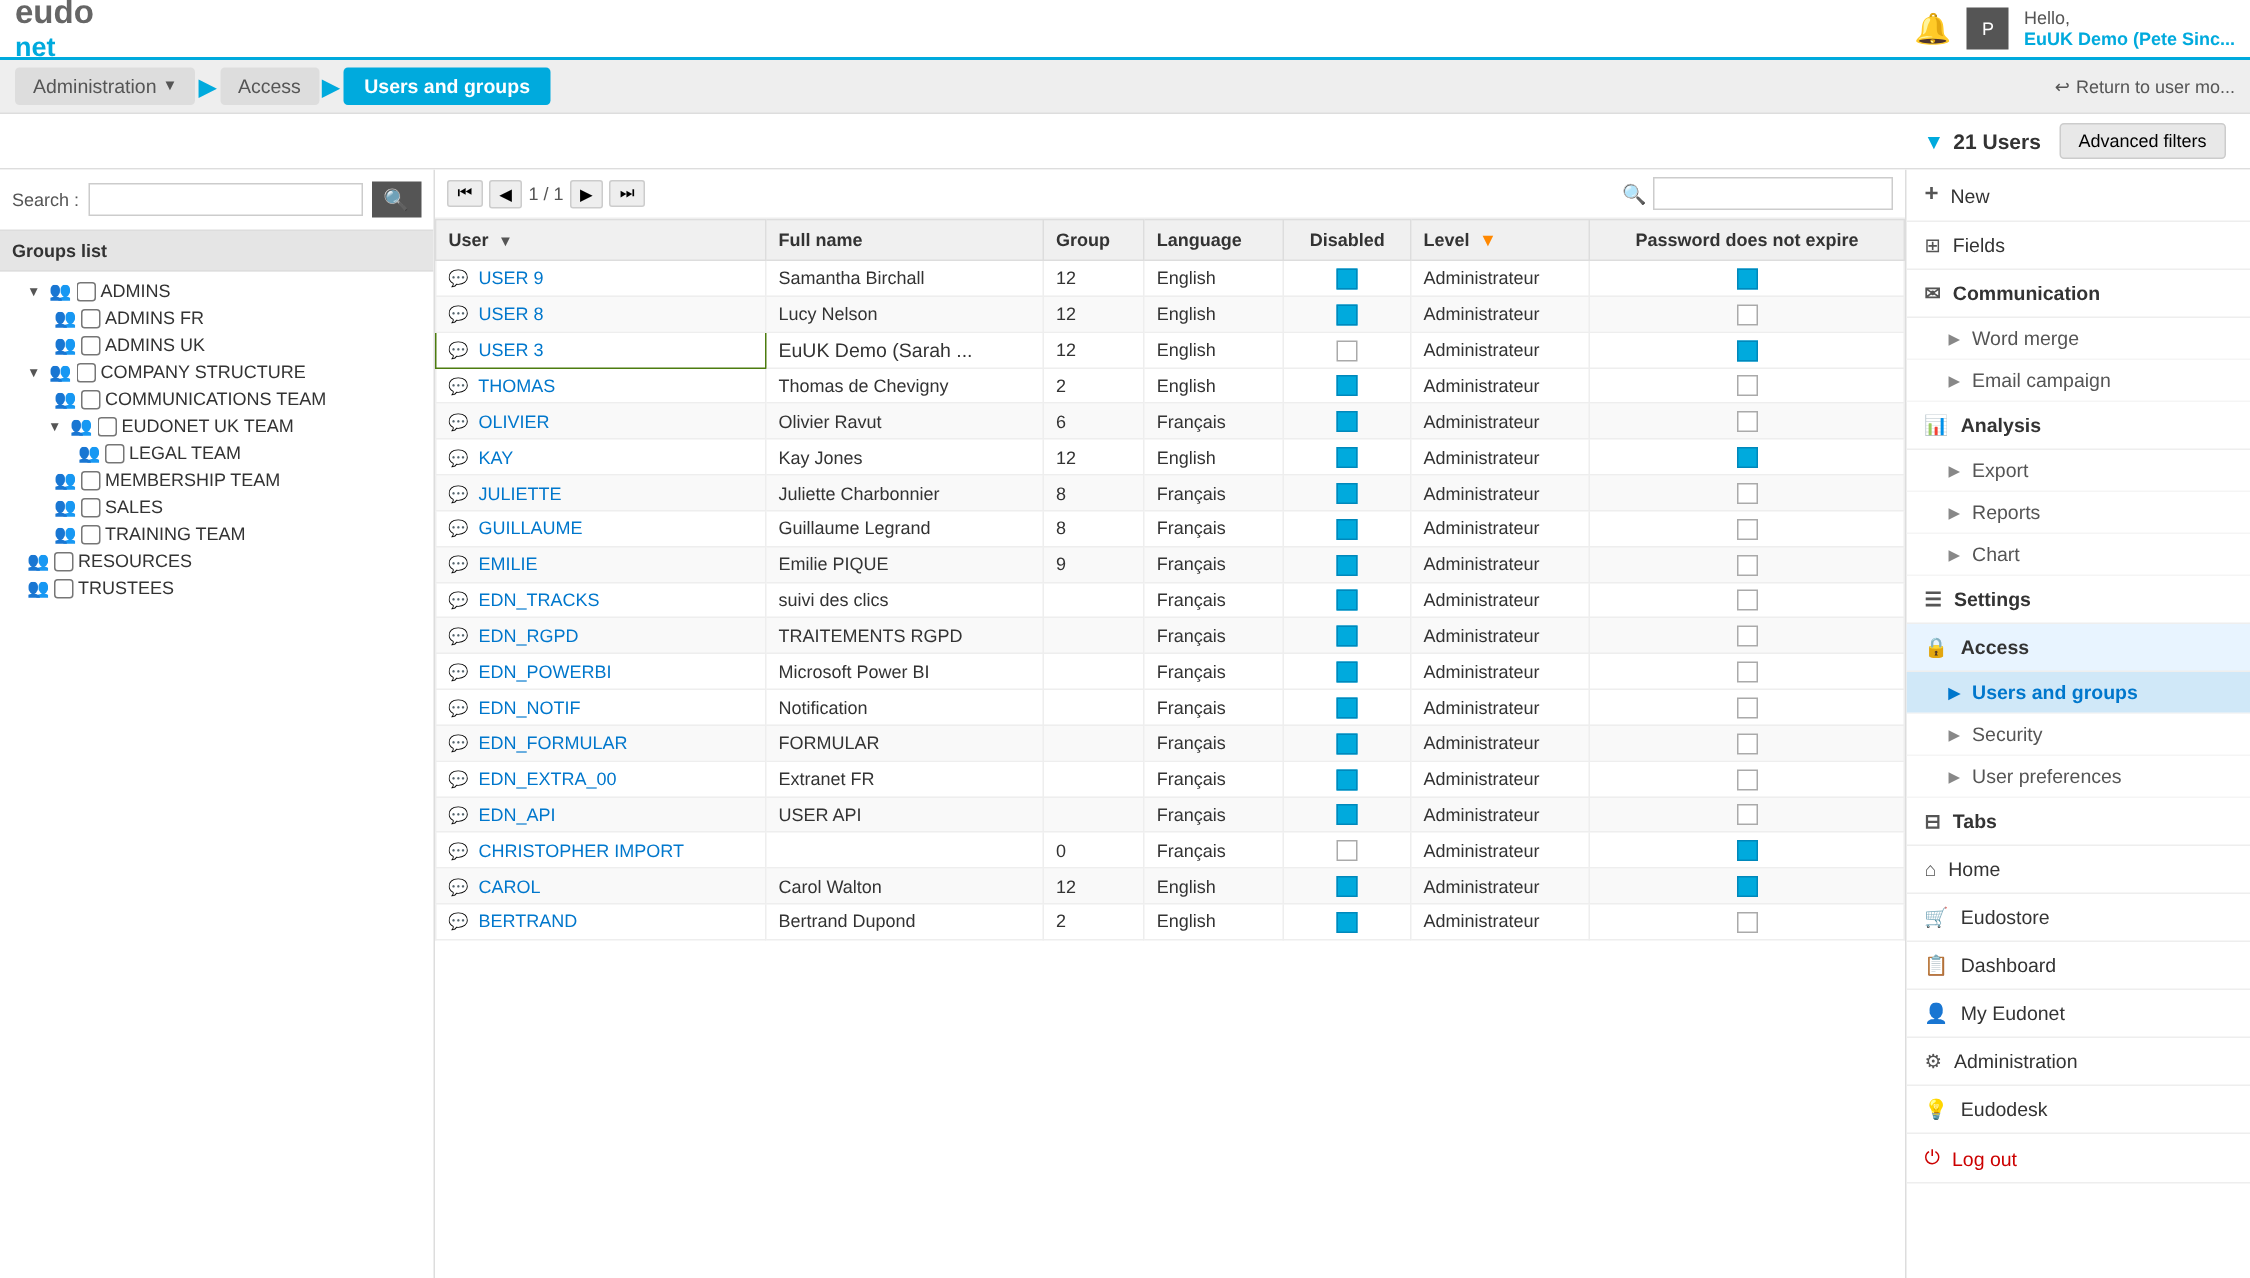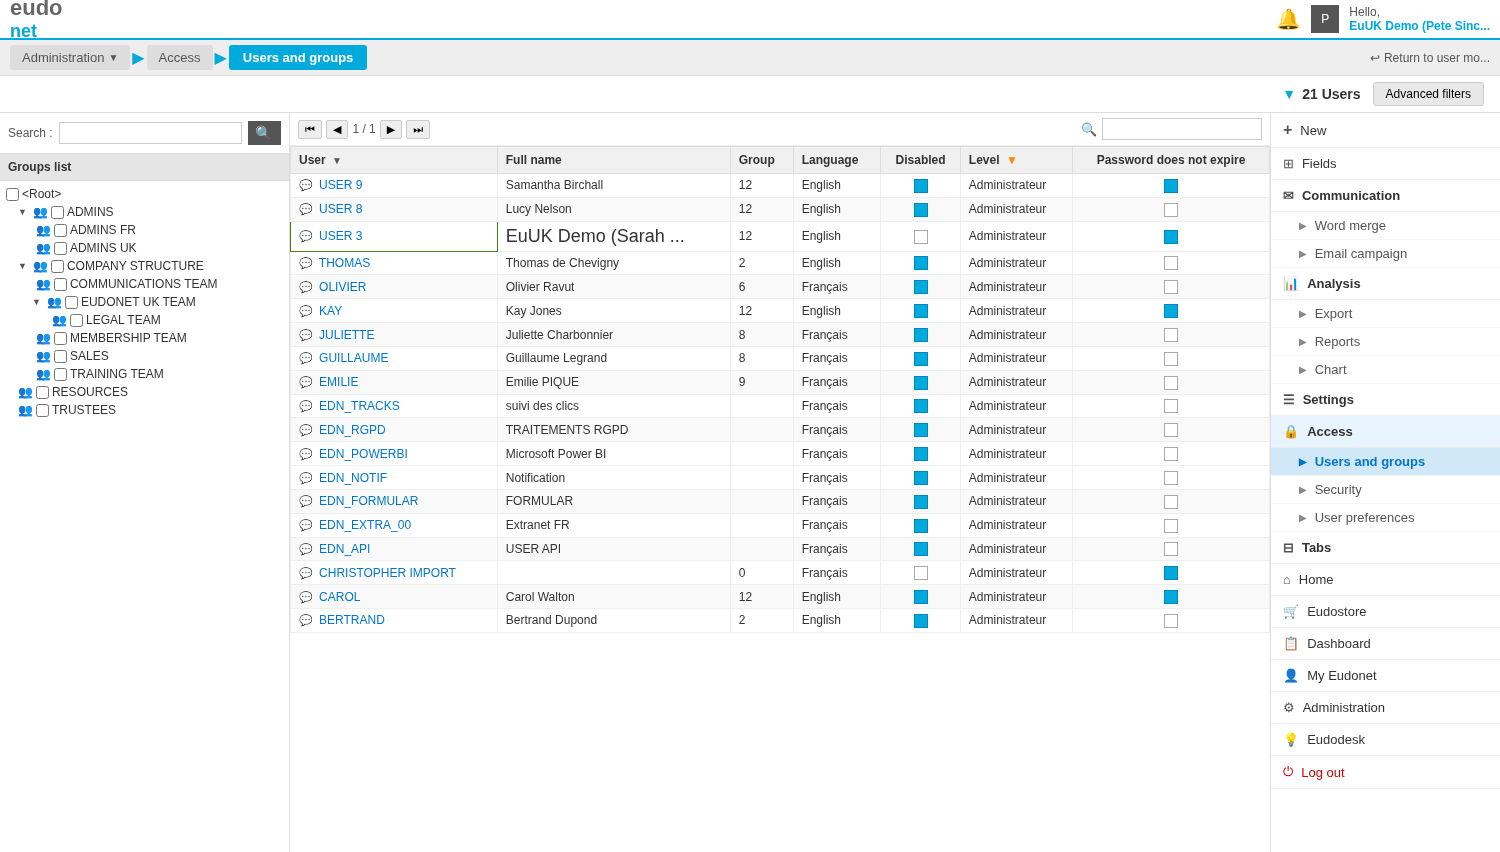--- a/index.html
+++ b/index.html
@@ -81,24 +81,20 @@
 
   <div class="left-panel">
     <div class="search-bar">
       <label style="font-size:12px;color:#555;white-space:nowrap;">Search :</label>
       <input type="text" style="border: 1px solid rgb(204, 204, 204); padding: 3px 6px; font-size: 12px; flex: 1 1 0%; width: 100%;">
       <button style="background:#555;color:#fff;border:none;padding:4px 8px;cursor:pointer;font-size:14px;">🔍</button>
     </div>
     <div style="padding:6px 8px;font-weight:bold;font-size:12px;background:#e5e5e5;border-bottom:1px solid #ddd;">Groups list</div>
     <div style="flex:1;overflow-y:auto;padding:4px 0;">
 
-      <div style="display:flex;align-items:center;gap:3px;padding:2px 6px;cursor:pointer;font-size:12px;">
-        <input type="checkbox" style="">
-        <span>&lt;Root&gt;</span>
-      </div>
 
       <div style="display:flex;align-items:center;gap:3px;padding:2px 6px 2px 18px;cursor:pointer;font-size:12px;">
         <span style="font-size:9px;color:#555;width:12px;">▼</span>
         <span style="color:#555;font-size:12px;">👥</span>
         <input type="checkbox" style="">
         <span>ADMINS</span>
       </div>
       <div style="display:flex;align-items:center;gap:3px;padding:2px 6px 2px 36px;cursor:pointer;font-size:12px;">
         <span style="color:#555;font-size:12px;">👥</span>
         <input type="checkbox" style="">
@@ -230,21 +226,21 @@
     <td style="border:1px solid #eee;padding:4px 8px;white-space:nowrap;font-size:12px;">English</td>
     <td style="border:1px solid #eee;padding:4px 8px;text-align:center;"><span style="display:inline-block;width:14px;height:14px;background:#00aadd;border:1px solid #0088bb;vertical-align:middle;"></span></td>
     <td style="border:1px solid #eee;padding:4px 8px;white-space:nowrap;font-size:12px;">Administrateur</td>
     <td style="border:1px solid #eee;padding:4px 8px;text-align:center;"><span style="display:inline-block;width:14px;height:14px;background:#fff;border:1px solid #aaa;vertical-align:middle;"></span></td>
   </tr>
             <tr style="background: rgb(255, 255, 255); cursor: pointer;">
     <td style="border:1px solid #4d7c0f;padding:4px 8px;white-space:nowrap;">
       <span style="color:#888;font-size:11px;margin-right:3px;">💬</span>
       <a href="#" style="color:#0077cc;text-decoration:none;font-size:12px;">USER 3</a>
     </td>
-    <td style="border:1px solid #eee;padding:4px 8px;white-space:nowrap;font-size:18px;">EuUK Demo (Sarah ...</td>
+    <td style="border:1px solid #eee;padding:4px 8px;white-space:nowrap;font-size:13px;">EuUK Demo (Sarah ...</td>
     <td style="border:1px solid #eee;padding:4px 8px;white-space:nowrap;font-size:12px;">12</td>
     <td style="border:1px solid #eee;padding:4px 8px;white-space:nowrap;font-size:12px;">English</td>
     <td style="border:1px solid #eee;padding:4px 8px;text-align:center;"><span style="display:inline-block;width:14px;height:14px;background:#fff;border:1px solid #aaa;vertical-align:middle;"></span></td>
     <td style="border:1px solid #eee;padding:4px 8px;white-space:nowrap;font-size:12px;">Administrateur</td>
     <td style="border:1px solid #eee;padding:4px 8px;text-align:center;"><span style="display:inline-block;width:14px;height:14px;background:#00aadd;border:1px solid #0088bb;vertical-align:middle;"></span></td>
   </tr>
             <tr style="background: rgb(255, 255, 255); cursor: pointer;">
     <td style="border:1px solid #eee;padding:4px 8px;white-space:nowrap;">
       <span style="color:#888;font-size:11px;margin-right:3px;">💬</span>
       <a href="#" style="color:#0077cc;text-decoration:none;font-size:12px;">THOMAS</a>

